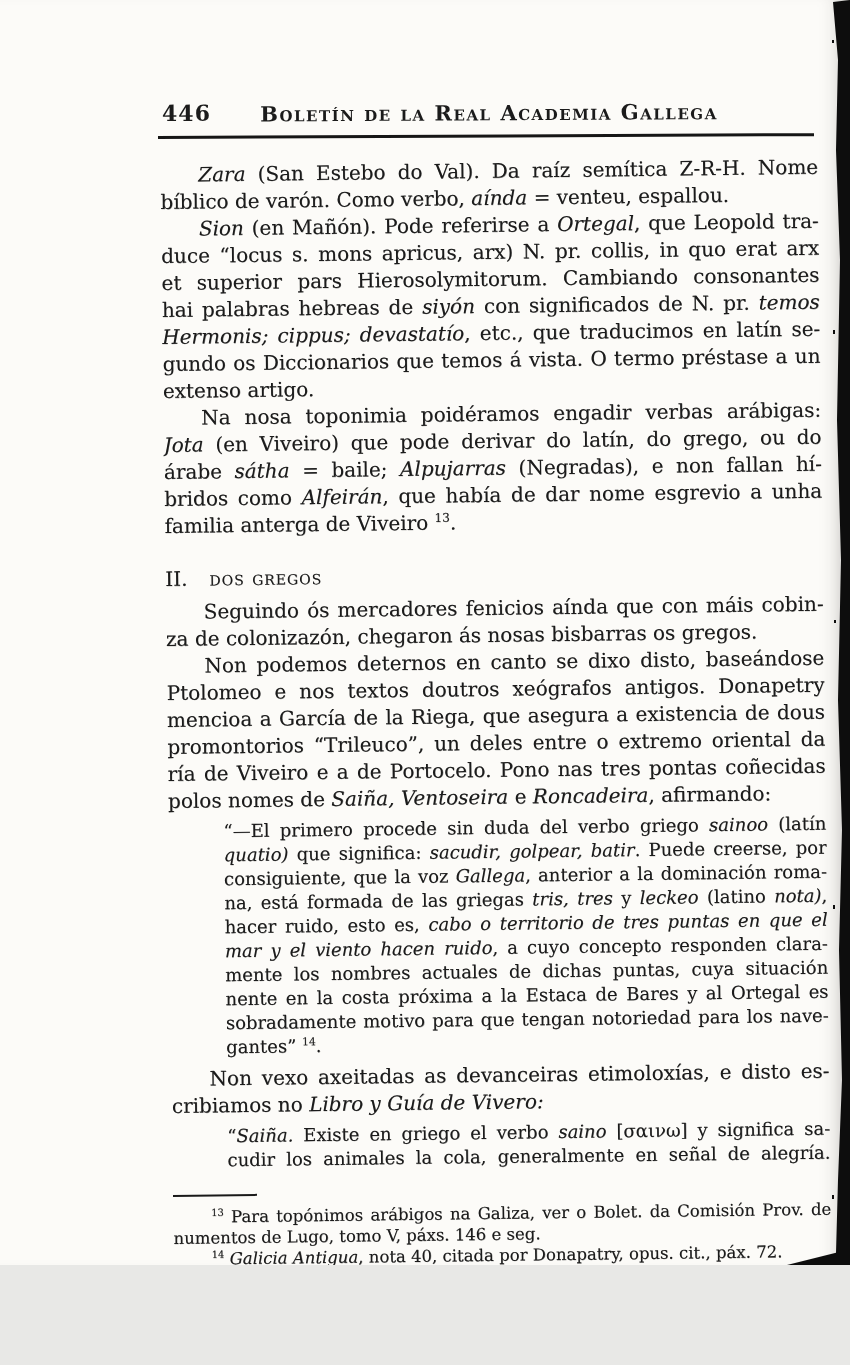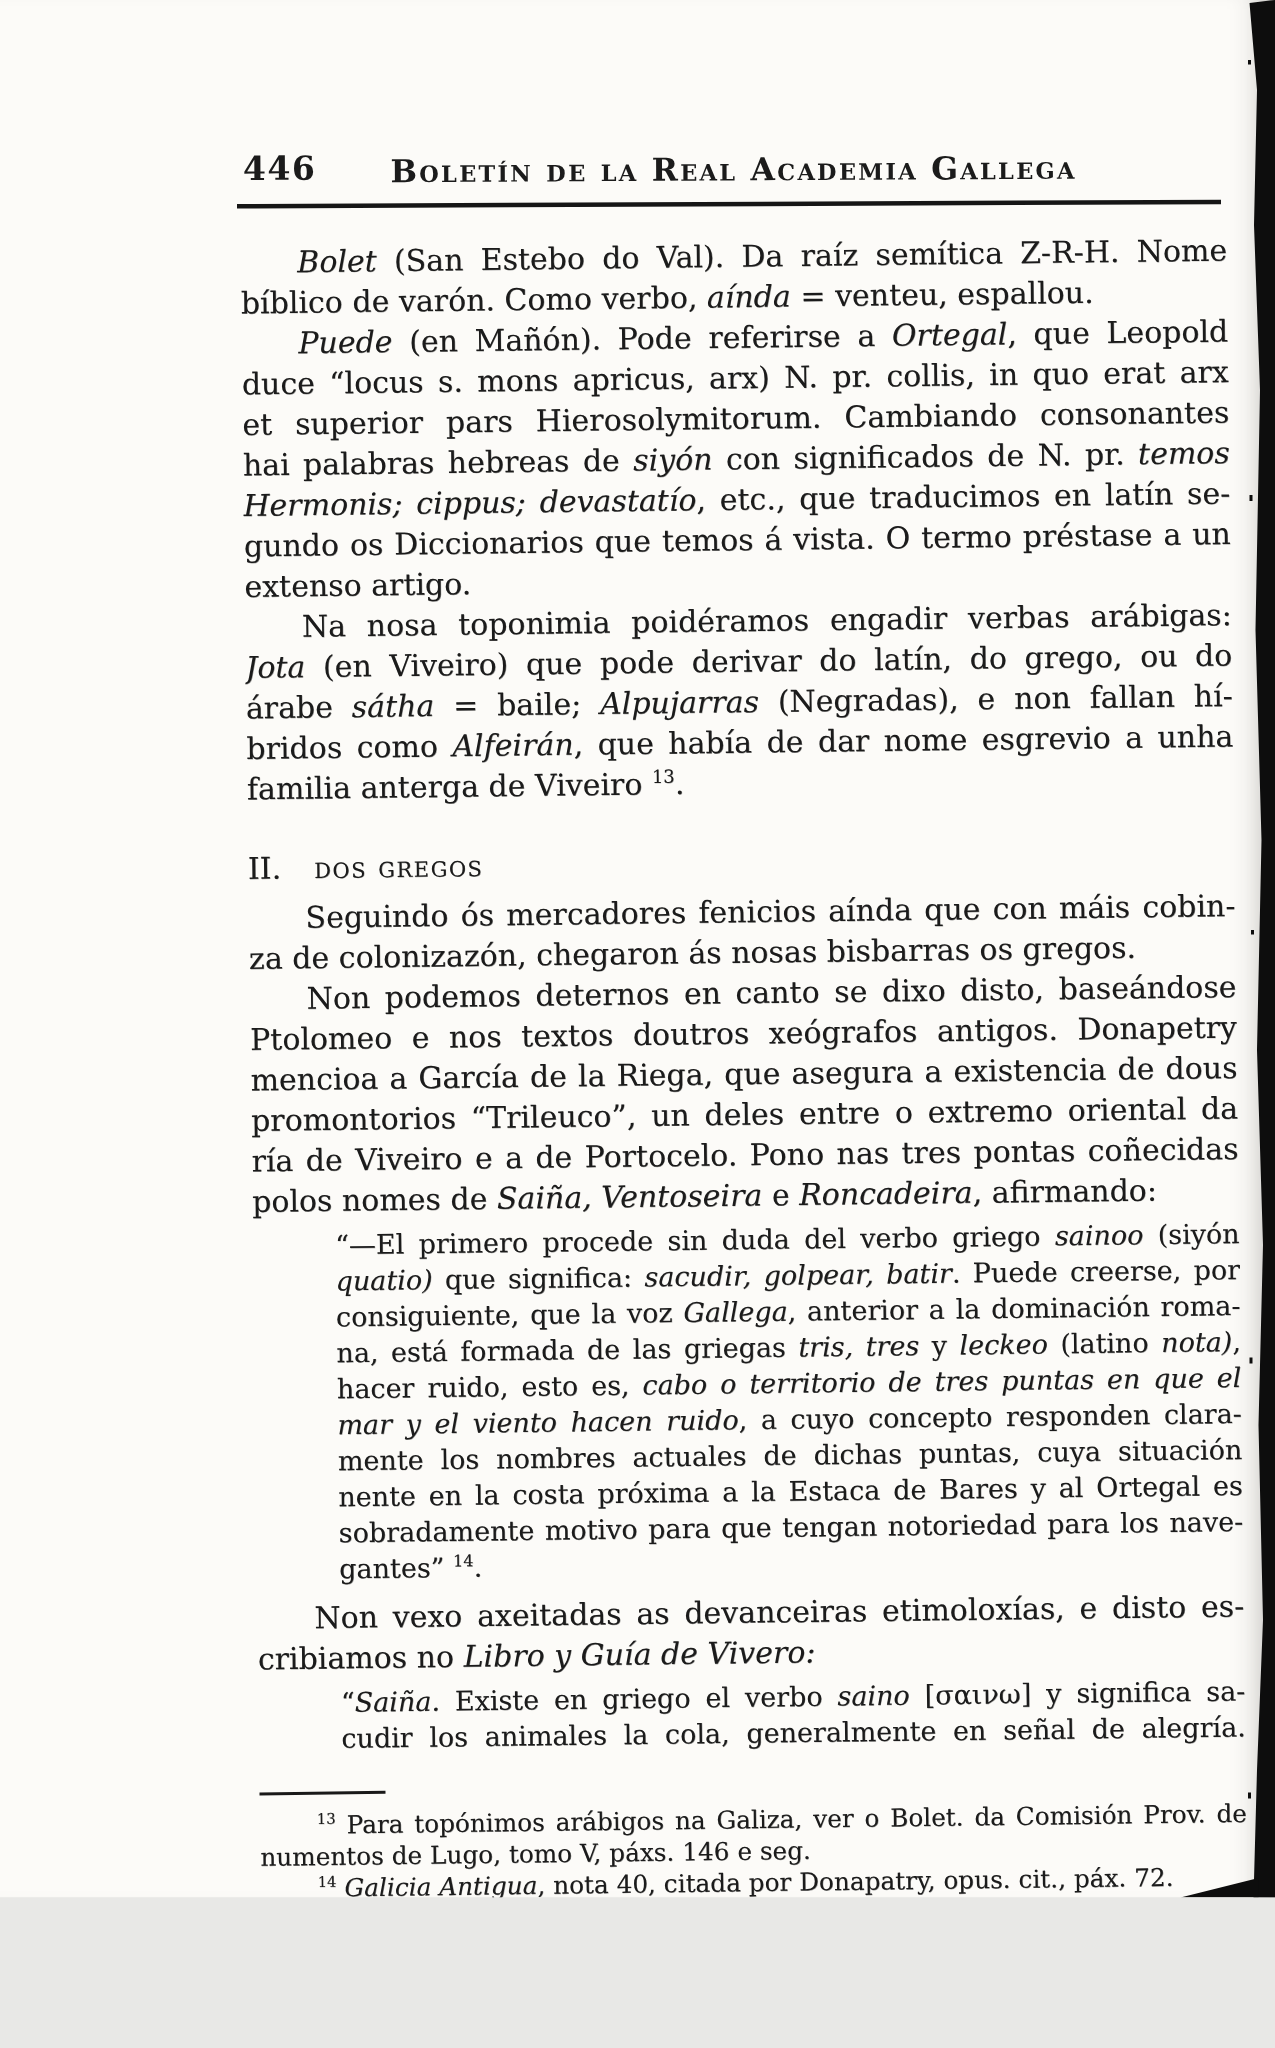--- a/index.html
+++ b/index.html
@@ -67,25 +67,25 @@
 <div class="page">
 
   <div class="header">
     <span class="pagenum">446</span>
     <span class="journal">Boletín de la Real Academia Gallega</span>
   </div>
   <div class="headrule"></div>
 
   <div class="textcol" id="text-col">
       <div class="blk para">
-        <div class="line ind"><i>Bolet</i><span> (San Estebo do Val). Da raíz semítica Z-R-H. Nome</span></div>
+        <div class="line ind"><i>Zara</i><span> (San Estebo do Val). Da raíz semítica Z-R-H. Nome</span></div>
         <div class="line last"><span>bíblico de varón. Como verbo, </span><i>aínda</i><span> = venteu, espallou.</span></div>
       </div>
       <div class="blk para">
-        <div class="line ind"><i>Puede</i><span> (en Mañón). Pode referirse a </span><i>Ortegal</i><span>, que Leopold tra-</span></div>
+        <div class="line ind"><i>Sion</i><span> (en Mañón). Pode referirse a </span><i>Ortegal</i><span>, que Leopold tra-</span></div>
         <div class="line"><span>duce “locus s. mons apricus, arx) N. pr. collis, in quo erat arx</span></div>
         <div class="line"><span>et superior pars Hierosolymitorum. Cambiando consonantes</span></div>
         <div class="line"><span>hai palabras hebreas de </span><i>siyón</i><span> con significados de N. pr. </span><i>temos</i></div>
         <div class="line"><i>Hermonis; cippus; devastatío</i><span>, etc., que traducimos en latín se-</span></div>
         <div class="line"><span>gundo os Diccionarios que temos á vista. O termo préstase a un</span></div>
         <div class="line last"><span>extenso artigo.</span></div>
       </div>
       <div class="blk para">
         <div class="line ind"><span>Na nosa toponimia poidéramos engadir verbas arábigas:</span></div>
         <div class="line"><i>Jota</i><span> (en Viveiro) que pode derivar do latín, do grego, ou do</span></div>
@@ -102,21 +102,21 @@
       </div>
       <div class="blk para">
         <div class="line ind"><span>Non podemos deternos en canto se dixo disto, baseándose en</span></div>
         <div class="line"><span>Ptolomeo e nos textos doutros xeógrafos antigos. Donapetry</span></div>
         <div class="line"><span>mencioa a García de la Riega, que asegura a existencia de dous</span></div>
         <div class="line"><span>promontorios “Trileuco”, un deles entre o extremo oriental da</span></div>
         <div class="line"><span>ría de Viveiro e a de Portocelo. Pono nas tres pontas coñecidas</span></div>
         <div class="line last"><span>polos nomes de </span><i>Saiña, Ventoseira</i><span> e </span><i>Roncadeira</i><span>, afirmando:</span></div>
       </div>
       <div class="blk quote">
-        <div class="line"><span>“—El primero procede sin duda del verbo griego </span><i>sainoo</i><span> (siyón</span></div>
+        <div class="line"><span>“—El primero procede sin duda del verbo griego </span><i>sainoo</i><span> (latín</span></div>
         <div class="line"><i>quatio)</i><span> que significa: </span><i>sacudir, golpear, batir</i><span>. Puede creerse, por</span></div>
         <div class="line"><span>consiguiente, que la voz </span><i>Gallega</i><span>, anterior a la dominación roma-</span></div>
         <div class="line"><span>na, está formada de las griegas </span><i>tris, tres</i><span> y </span><i>leckeo</i><span> (latino </span><i>nota)</i><span>,</span></div>
         <div class="line"><span>hacer ruido, esto es, </span><i>cabo o territorio de tres puntas en que el</i></div>
         <div class="line"><i>mar y el viento hacen ruido</i><span>, a cuyo concepto responden clara-</span></div>
         <div class="line"><span>mente los nombres actuales de dichas puntas, cuya situación emi-</span></div>
         <div class="line"><span>nente en la costa próxima a la Estaca de Bares y al Ortegal es</span></div>
         <div class="line"><span>sobradamente motivo para que tengan notoriedad para los nave-</span></div>
         <div class="line last"><span>gantes” </span><sup><span>14</span></sup><span>.</span></div>
       </div>

